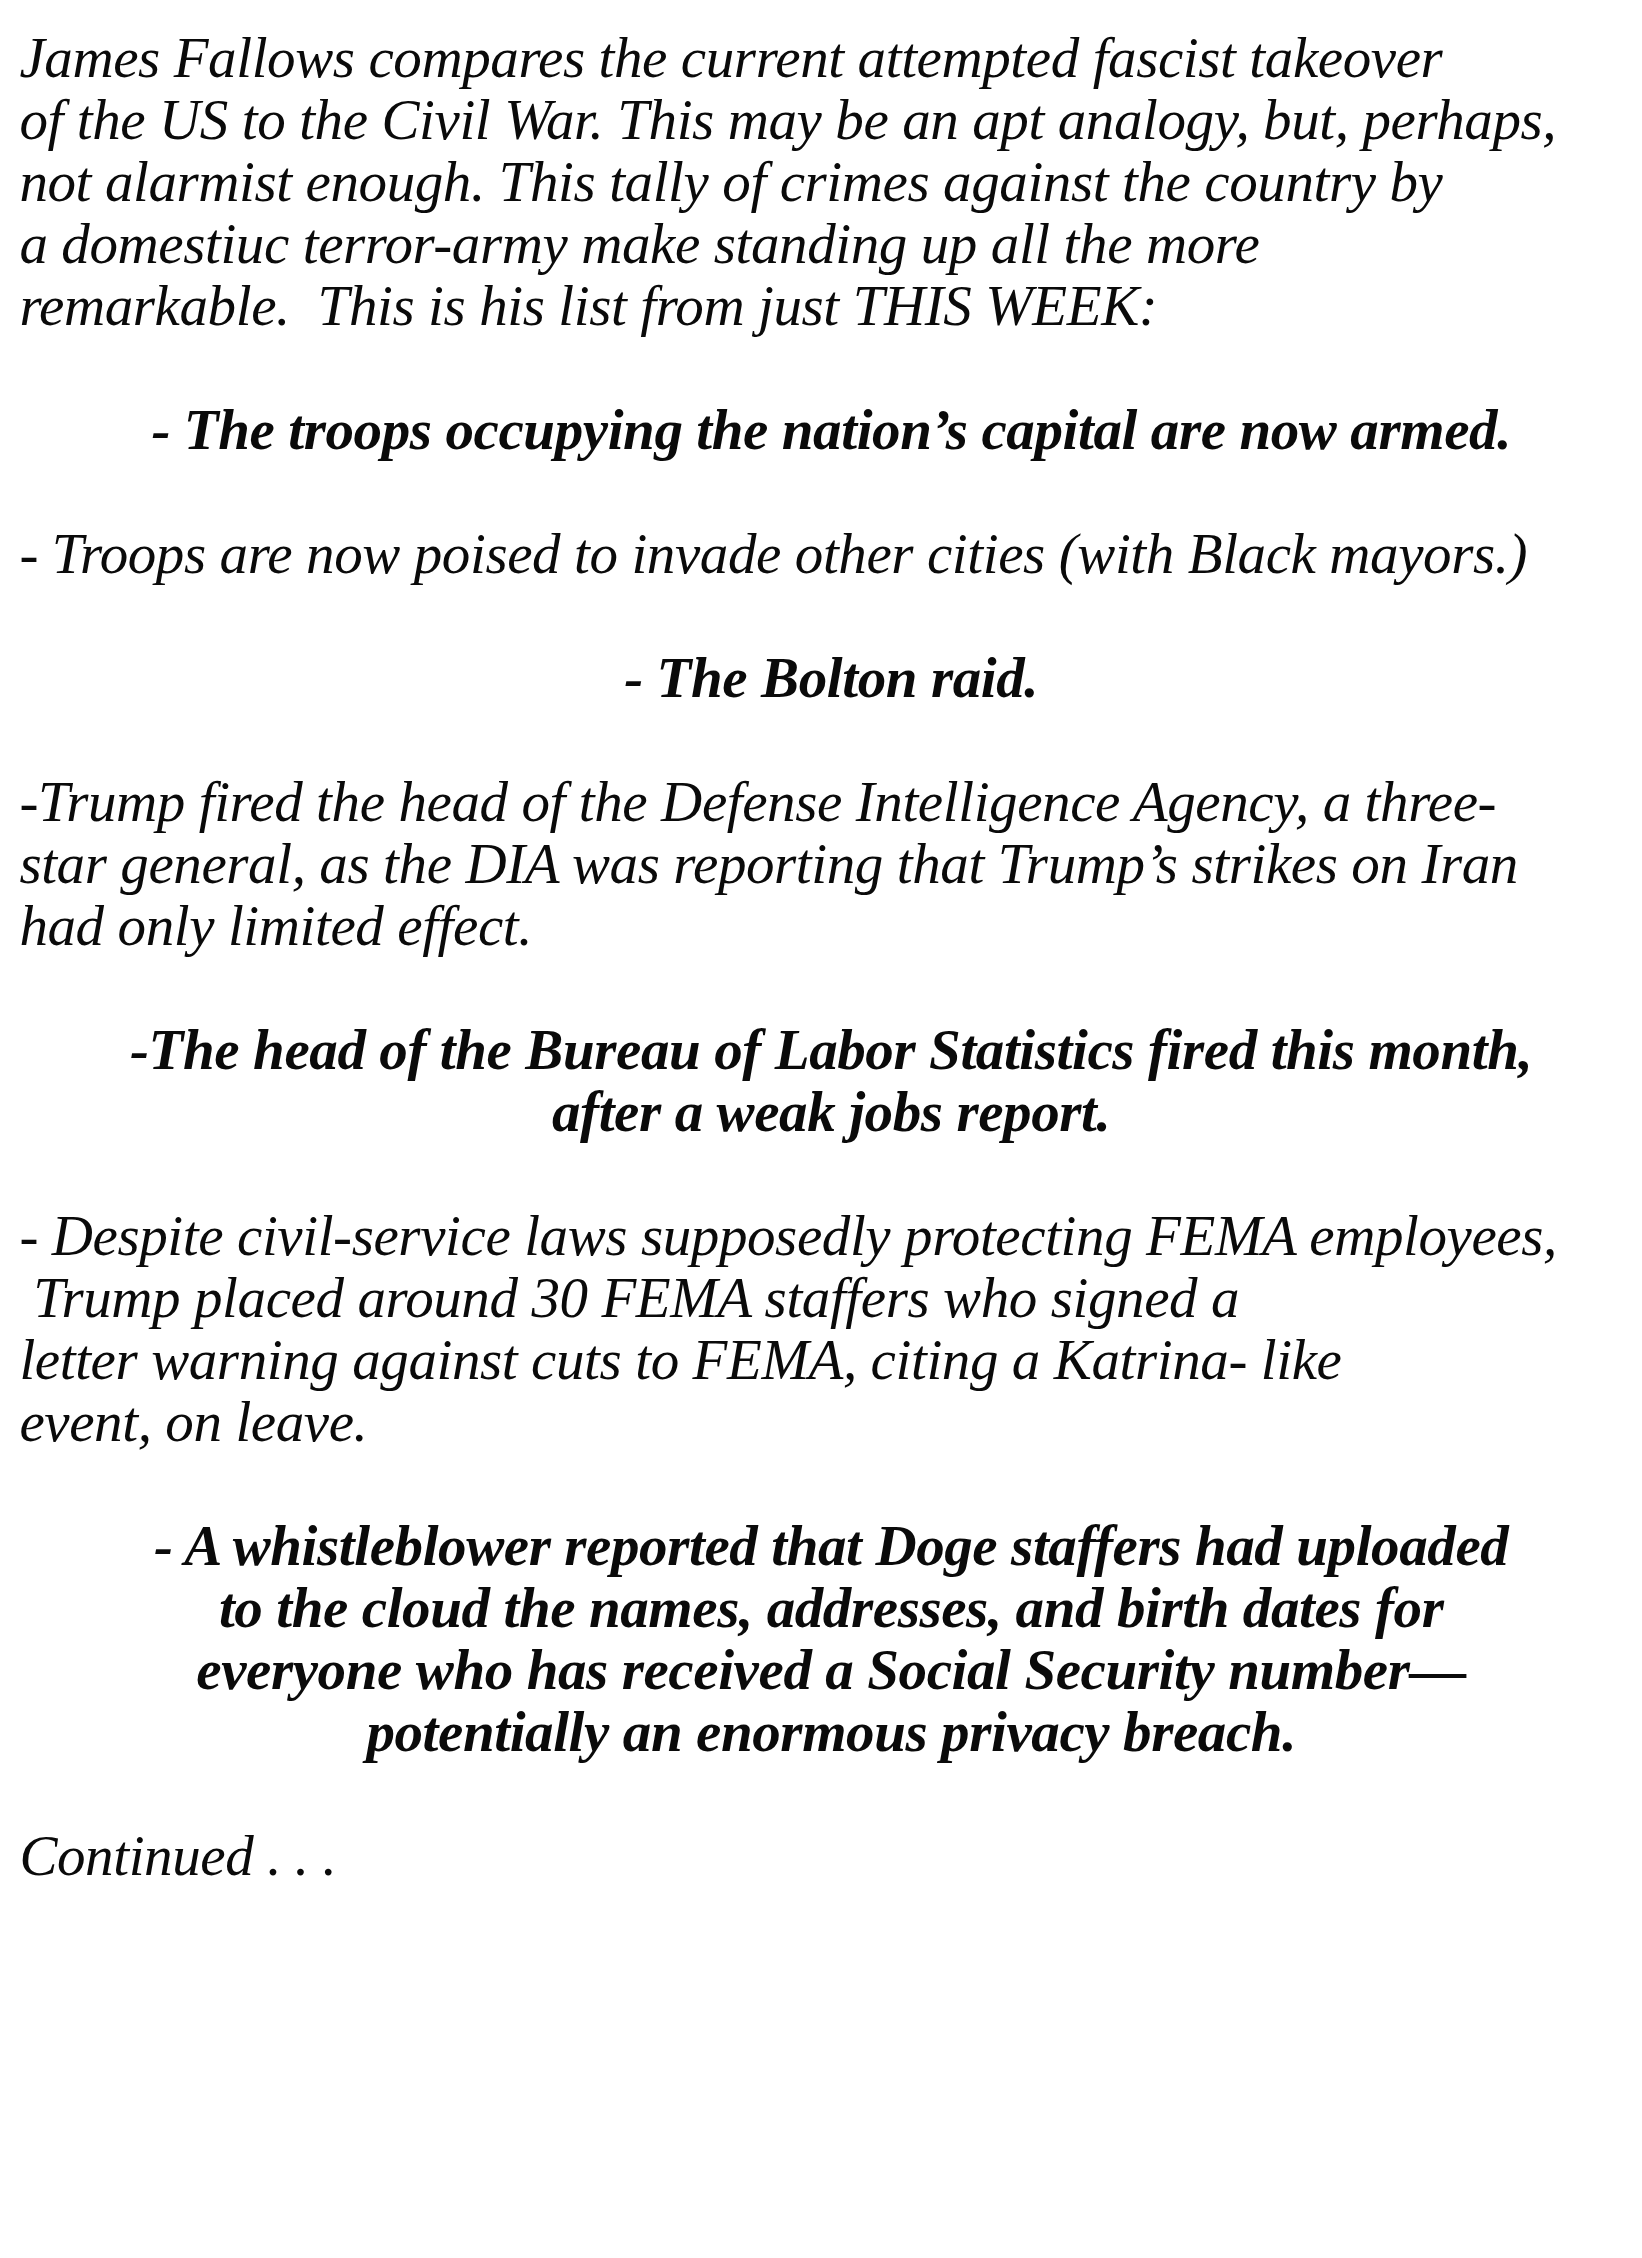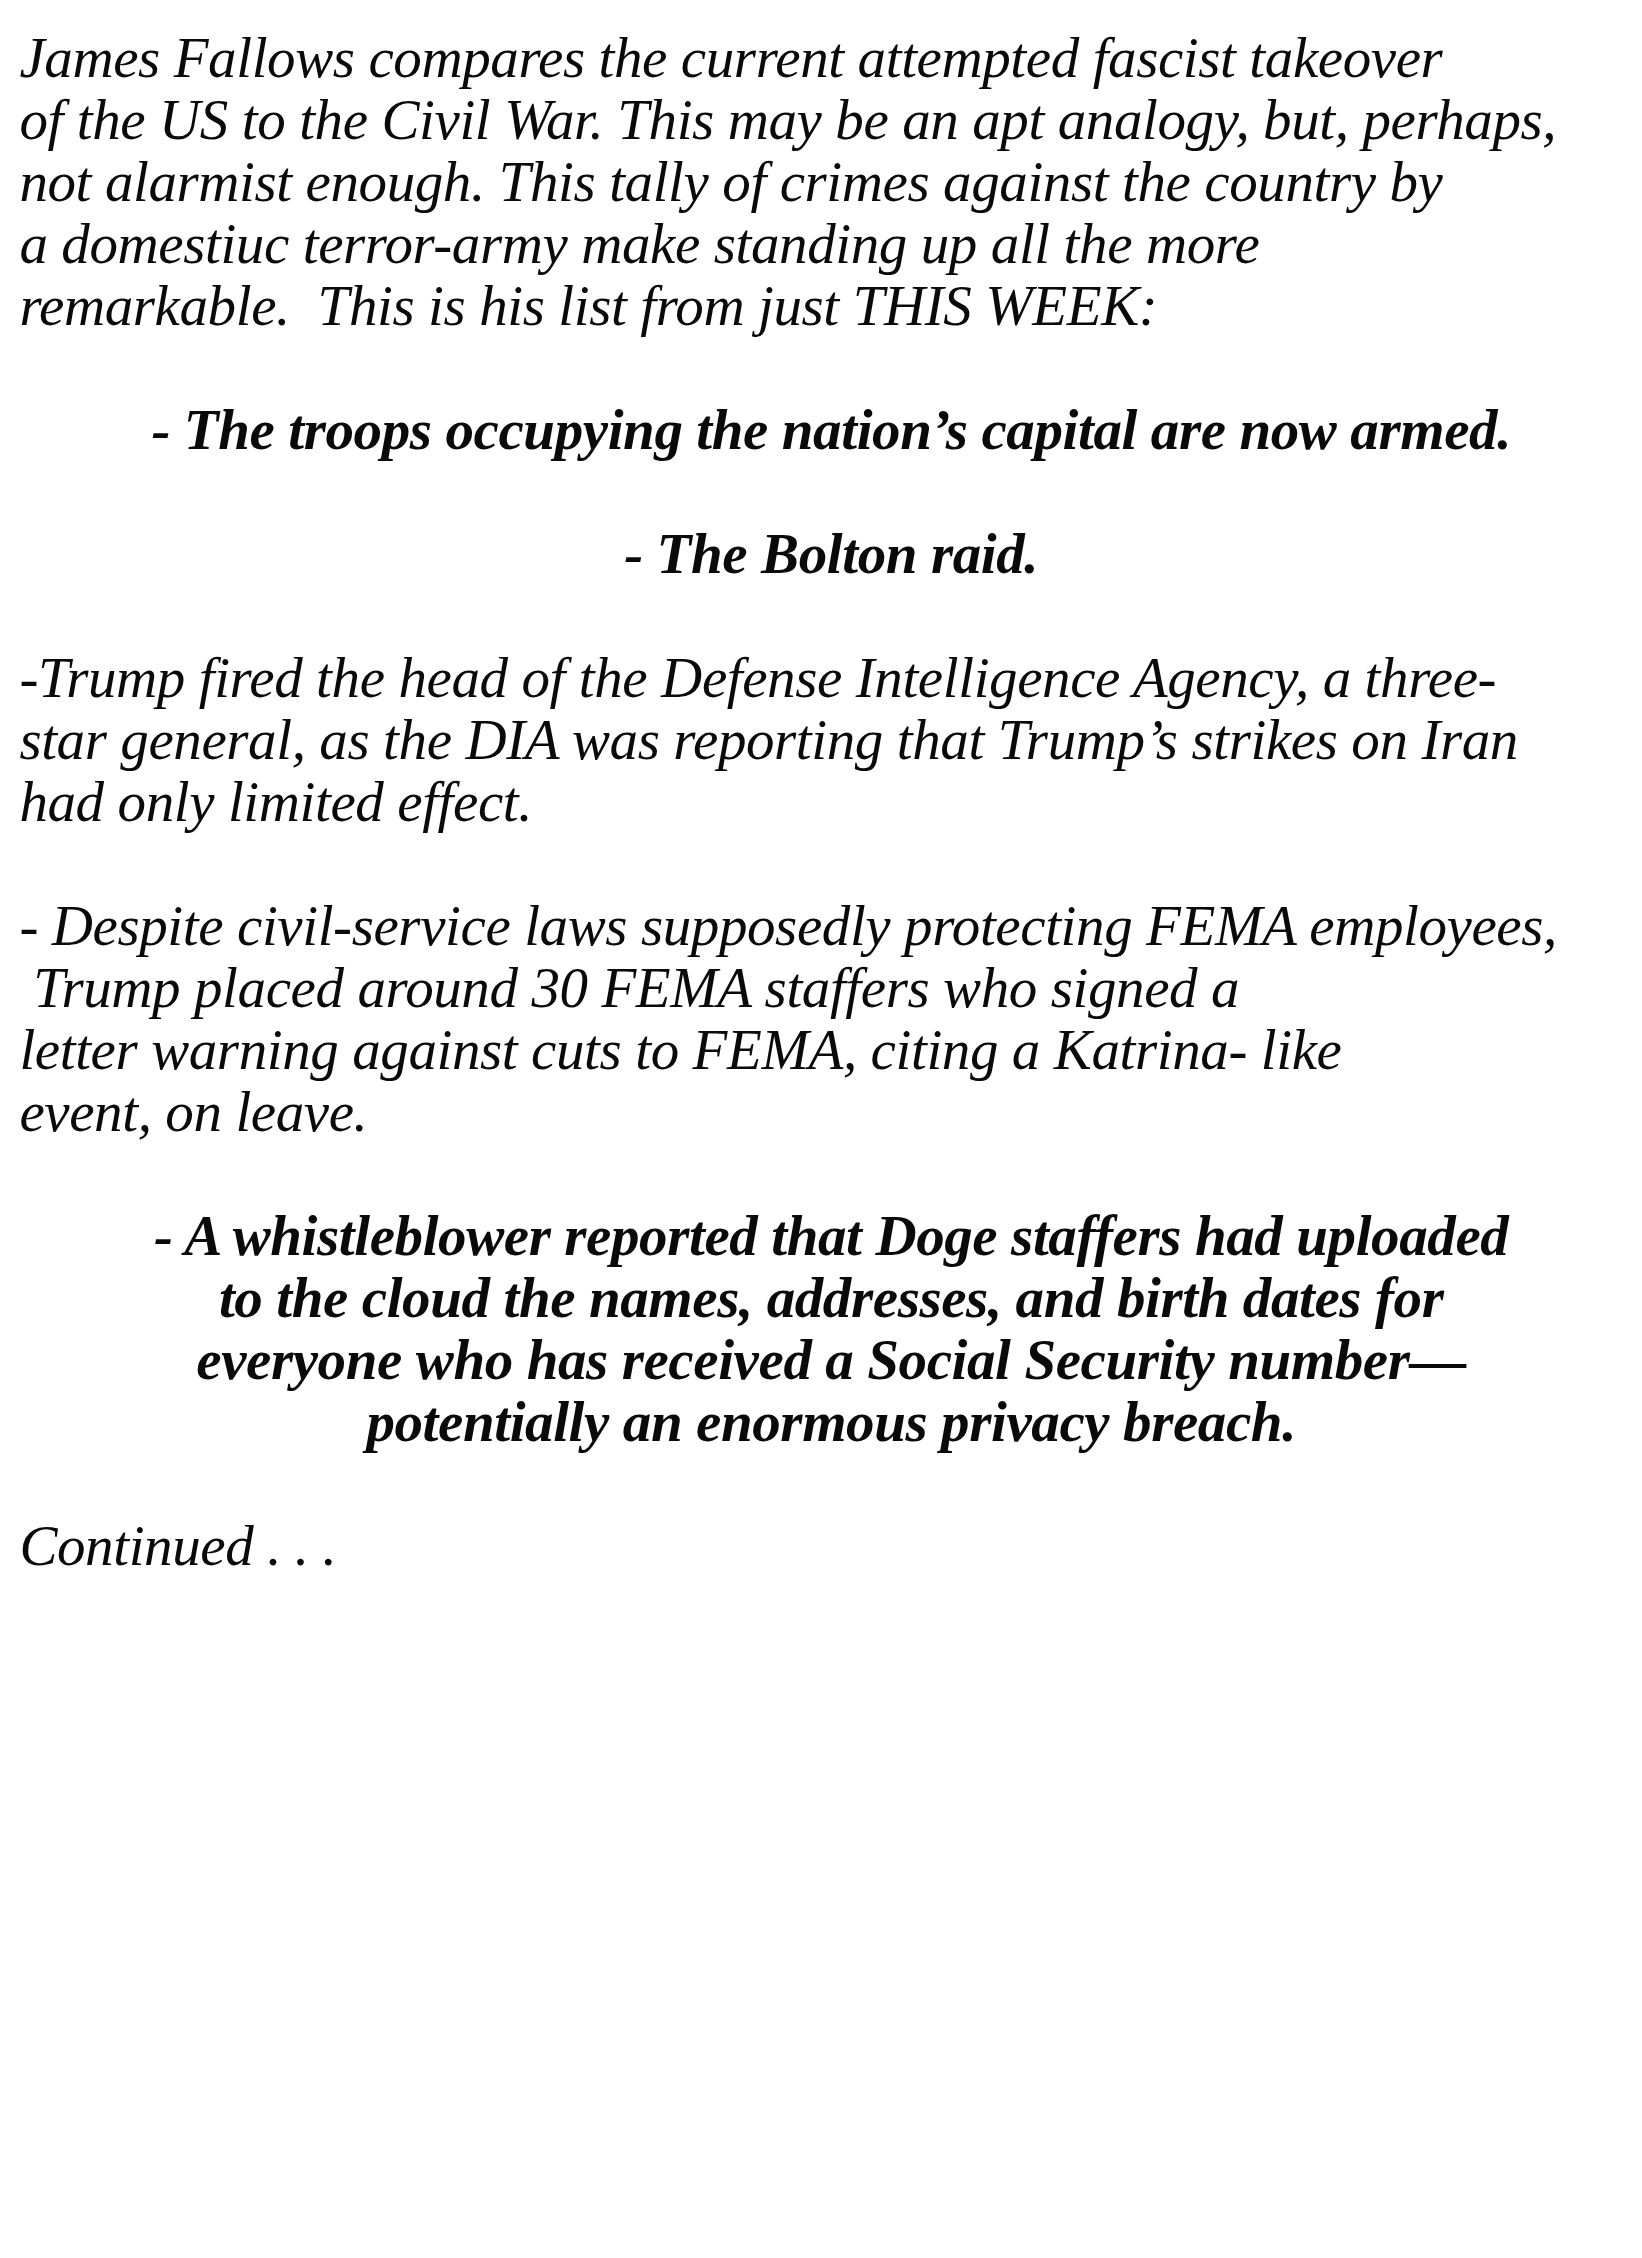--- a/index.html
+++ b/index.html
@@ -41,24 +41,27 @@
 </head>
 <body style="background: rgb(255, 255, 255);">
 
 <div class="doc" style="color: rgb(10, 10, 10);">
   <p class="para">James Fallows compares the current attempted fascist takeover
 of the US to the Civil War. This may be an apt analogy, but, perhaps,
 not alarmist enough. This tally of crimes against the country by
 a domestiuc terror-army make standing up all the more
 remarkable.  This is his list from just THIS WEEK:</p>
   <p class="para bold">- The troops occupying the nation’s capital are now armed.</p>
+  <p class="para">- Troops are now poised to invade other cities (with Black mayors.)</p>
   <p class="para bold">- The Bolton raid.</p>
   <p class="para">-Trump fired the head of the Defense Intelligence Agency, a three-
 star general, as the DIA was reporting that Trump’s strikes on Iran
 had only limited effect.</p>
+  <p class="para bold">-The head of the Bureau of Labor Statistics fired this month,
+after a weak jobs report.</p>
   <p class="para">- Despite civil-service laws supposedly protecting FEMA employees,
  Trump placed around 30 FEMA staffers who signed a
 letter warning against cuts to FEMA, citing a Katrina- like
 event, on leave.</p>
   <p class="para bold">- A whistleblower reported that Doge staffers had uploaded
 to the cloud the names, addresses, and birth dates for
 everyone who has received a Social Security number—
 potentially an enormous privacy breach.</p>
   <p class="para">Continued . . .</p>
 </div>

